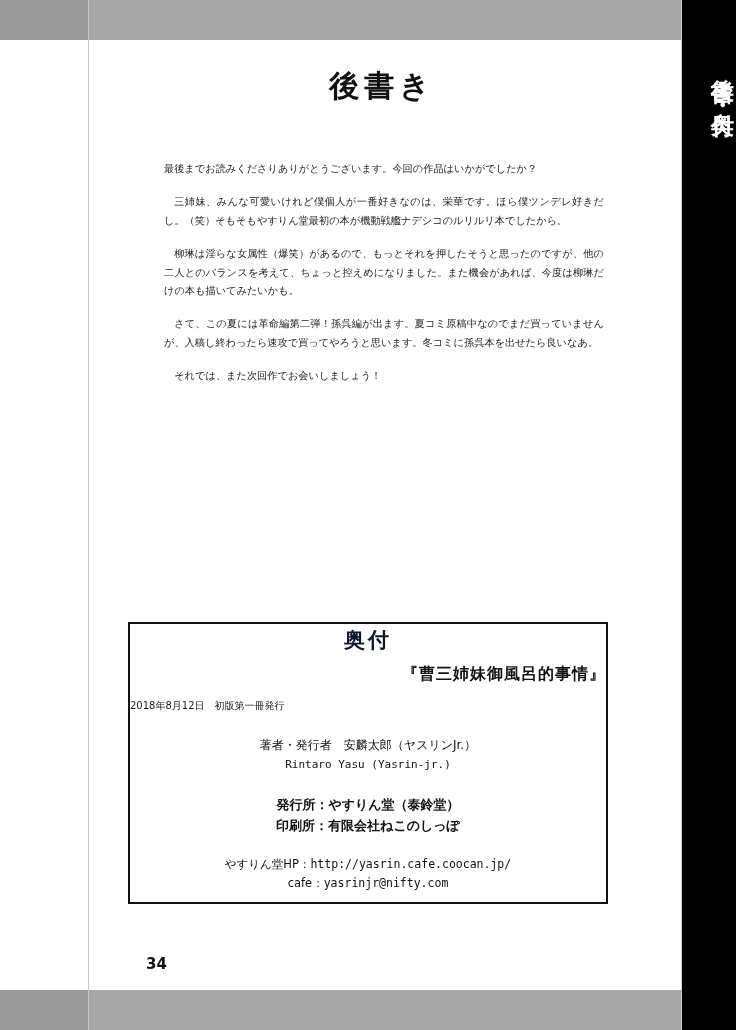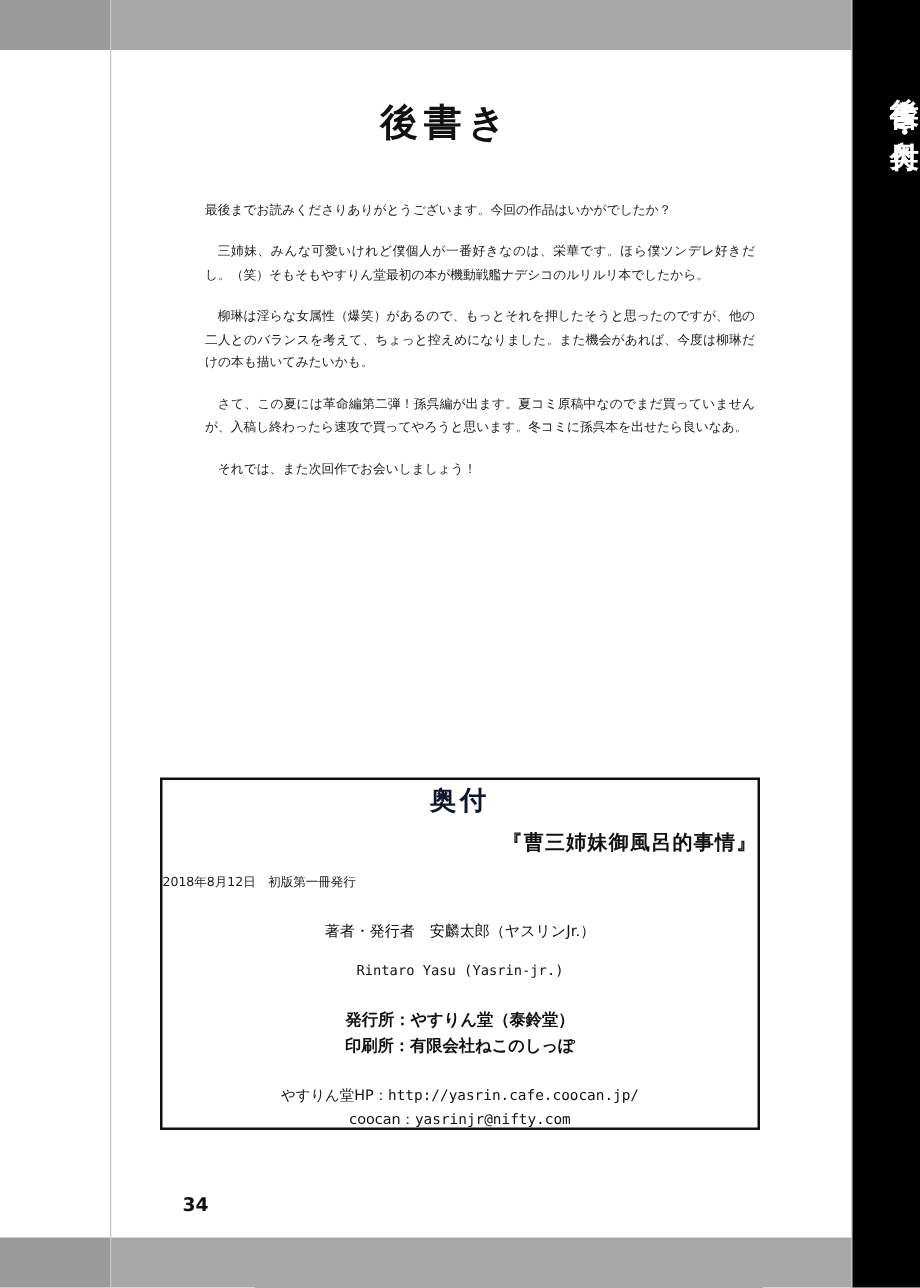--- a/index.html
+++ b/index.html
@@ -83,28 +83,29 @@
 
   
   .content {
     position: absolute;
     left: 88px; top: 40px;
     width: 594px; height: 950px;
   }
 
   .doc-title {
     position: absolute;
-    left: 0; top: 38px;
+    left: 0; top: 26px;
     width: 538px;
     text-align: center;
     font-family: "DejaVu Sans", sans-serif;
     font-weight: bold;
     font-size: 30px;
     letter-spacing: 5px;
     color: #111111;
+    padding-left: 25px;
   }
 
   .body-text {
     position: absolute;
     left: 76px; top: 120px;
     width: 440px;
     font-family: "DejaVu Sans", sans-serif;
     font-size: 10.2px;
     line-height: 1.85;
     color: #1a1a1a;
@@ -152,21 +153,21 @@
     color: #1a1a1a;
   }
   .colophon-author {
     margin-top: 24px;
     text-align: center;
     font-family: "DejaVu Sans", sans-serif;
     font-size: 12px;
     color: #111111;
   }
   .colophon-author-rom {
-    margin-top: 16px;
+    margin-top: 4px;
     text-align: center;
     font-family: "DejaVu Sans Mono", monospace;
     font-size: 11px;
     color: #111111;
   }
   .colophon-pub {
     margin-top: 24px;
     text-align: center;
     font-family: "DejaVu Sans", sans-serif;
     font-weight: bold;
@@ -231,21 +232,21 @@
       <div class="colophon-author-rom">Rintaro Yasu (Yasrin-jr.)</div>
       <div class="colophon-pub">
         <div>発行所：やすりん堂（泰鈴堂）</div>
         <div>印刷所：有限会社ねこのしっぽ</div>
       </div>
       <div class="colophon-web">
         <div>
           <span class="label">やすりん堂HP：</span><span>http://yasrin.cafe.coocan.jp/</span>
         </div>
         <div>
-          <span class="label">coocan：</span><span>yasrinjr@nifty.com</span>
+          <span class="label">cafe：</span><span>yasrinjr@nifty.com</span>
         </div>
       </div>
     </div>
 
     <div class="page-number">34</div>
 
   </div>
 </div>
 
 </body></html>

